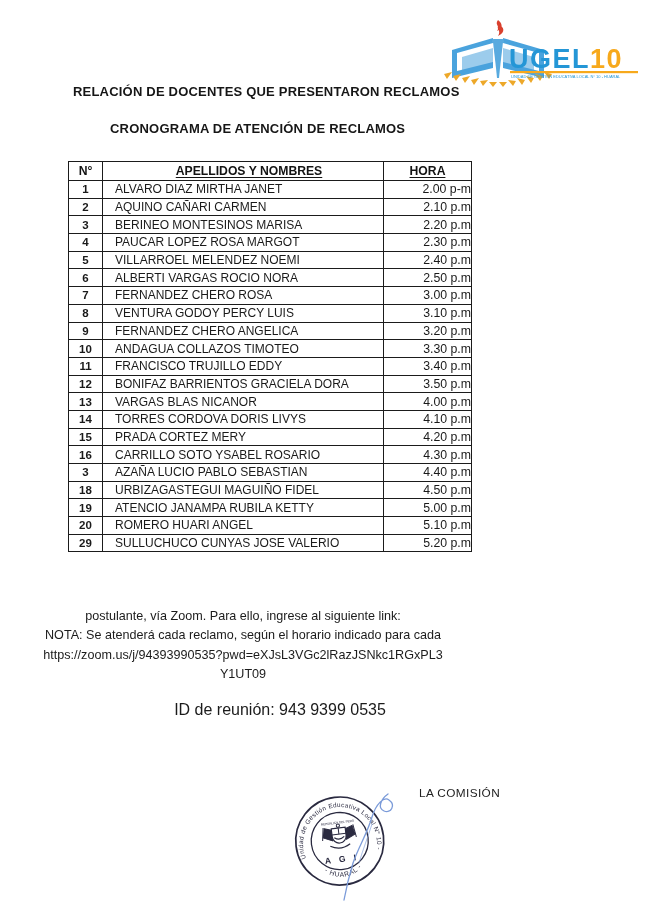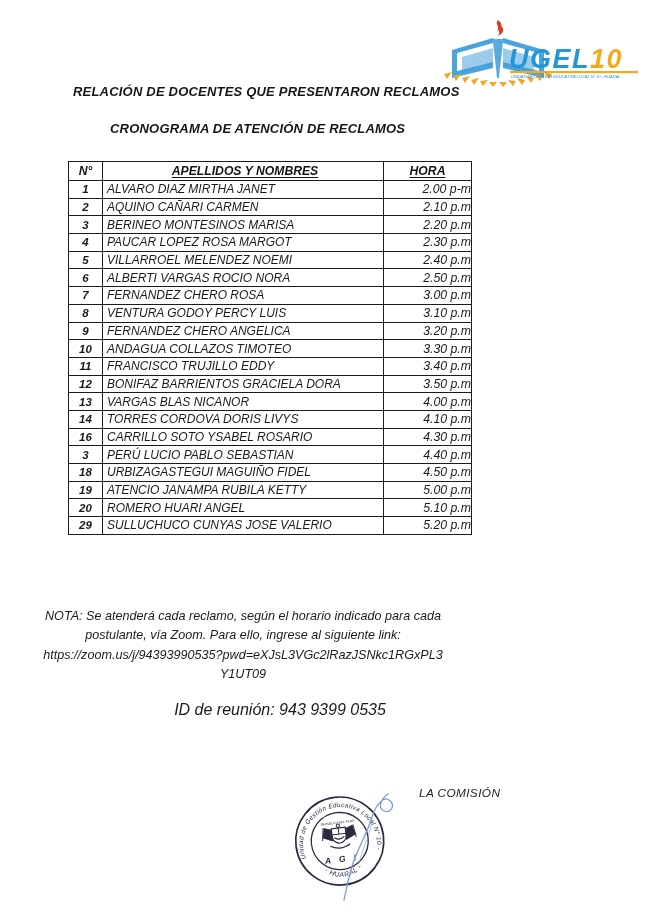--- a/index.html
+++ b/index.html
@@ -4,21 +4,20 @@
 <style>
   * { box-sizing: border-box; margin: 0; padding: 0; }
   html, body { background: #ffffff; }
   body { font-family: "Liberation Sans", sans-serif; color: #1c1c1c; }
   .page {
     position: relative;
     width: 666px;
     height: 914px;
     background: #ffffff;
     overflow: hidden;
-    font-style: italic;
   }
 
   
   .logo { position: absolute; left: 438px; top: 12px; width: 215px; height: 76px; }
 
   
   .title1 {
     position: absolute; left: 73px; top: 84px;
     font-size: 13px; font-weight: bold; letter-spacing: 0.2px; color: #161616;
   }
@@ -37,21 +36,21 @@
     border: 1.6px solid #1b1b1b;
     overflow: hidden; white-space: nowrap;
   }
   .doc-table th {
     height: 19px; font-size: 12.2px; font-weight: bold; color: #131313;
     text-align: center;
   }
   .doc-table th.u { text-decoration: underline; text-underline-offset: 2px; }
   .doc-table td { height: 17.7px; font-size: 12px; color: #1a1a1a; }
   .col-num  { width: 34px;  text-align: center; font-weight: bold; }
-  .col-name { width: 281px; text-align: left; padding-left: 4px; }
+  .col-name { width: 281px; text-align: left; padding-left: 12px; }
   .col-hora { width: 88px;  text-align: right; }
   td.col-num { font-weight: bold; font-size: 11.5px; }
   td.col-hora { font-size: 12.3px; }
 
   
   .note {
     position: absolute; left: 30px; top: 607px; width: 426px;
     text-align: center; font-size: 12.6px; line-height: 19.4px; color: #1b1b1b;
   }
   .meeting {
@@ -197,27 +196,32 @@
           <td class="col-num">13</td>
           <td class="col-name">VARGAS BLAS NICANOR</td>
           <td class="col-hora">4.00 p.m</td>
         </tr>
         <tr>
           <td class="col-num">14</td>
           <td class="col-name">TORRES CORDOVA DORIS LIVYS</td>
           <td class="col-hora">4.10 p.m</td>
         </tr>
         <tr>
+          <td class="col-num">15</td>
+          <td class="col-name">PRADA CORTEZ MERY</td>
+          <td class="col-hora">4.20 p.m</td>
+        </tr>
+        <tr>
           <td class="col-num">16</td>
           <td class="col-name">CARRILLO SOTO YSABEL ROSARIO</td>
           <td class="col-hora">4.30 p.m</td>
         </tr>
         <tr>
           <td class="col-num">3</td>
-          <td class="col-name">PERÚ  LUCIO PABLO SEBASTIAN</td>
+          <td class="col-name">AZAÑA  LUCIO PABLO SEBASTIAN</td>
           <td class="col-hora">4.40 p.m</td>
         </tr>
         <tr>
           <td class="col-num">18</td>
           <td class="col-name">URBIZAGASTEGUI  MAGUIÑO FIDEL</td>
           <td class="col-hora">4.50 p.m</td>
         </tr>
         <tr>
           <td class="col-num">19</td>
           <td class="col-name">ATENCIO JANAMPA RUBILA KETTY</td>
@@ -230,22 +234,22 @@
         </tr>
         <tr>
           <td class="col-num">29</td>
           <td class="col-name">SULLUCHUCO CUNYAS JOSE VALERIO</td>
           <td class="col-hora">5.20 p.m</td>
         </tr>
       </tbody>
   </table>
 
   <div class="note">
+    <div>postulante, vía Zoom. Para ello, ingrese al siguiente link:</div>
     <div>NOTA: Se atenderá cada reclamo, según el horario indicado para cada</div>
-    <div>postulante, vía Zoom. Para ello, ingrese al siguiente link:</div>
     <div>https://zoom.us/j/94393990535?pwd=eXJsL3VGc2lRazJSNkc1RGxPL3</div>
     <div>Y1UT09</div>
   </div>
 
   <div class="meeting">
     <div>ID de reunión: 943 9399 0535</div>
   </div>
 
   <div class="commission">LA COMISIÓN</div>
 

